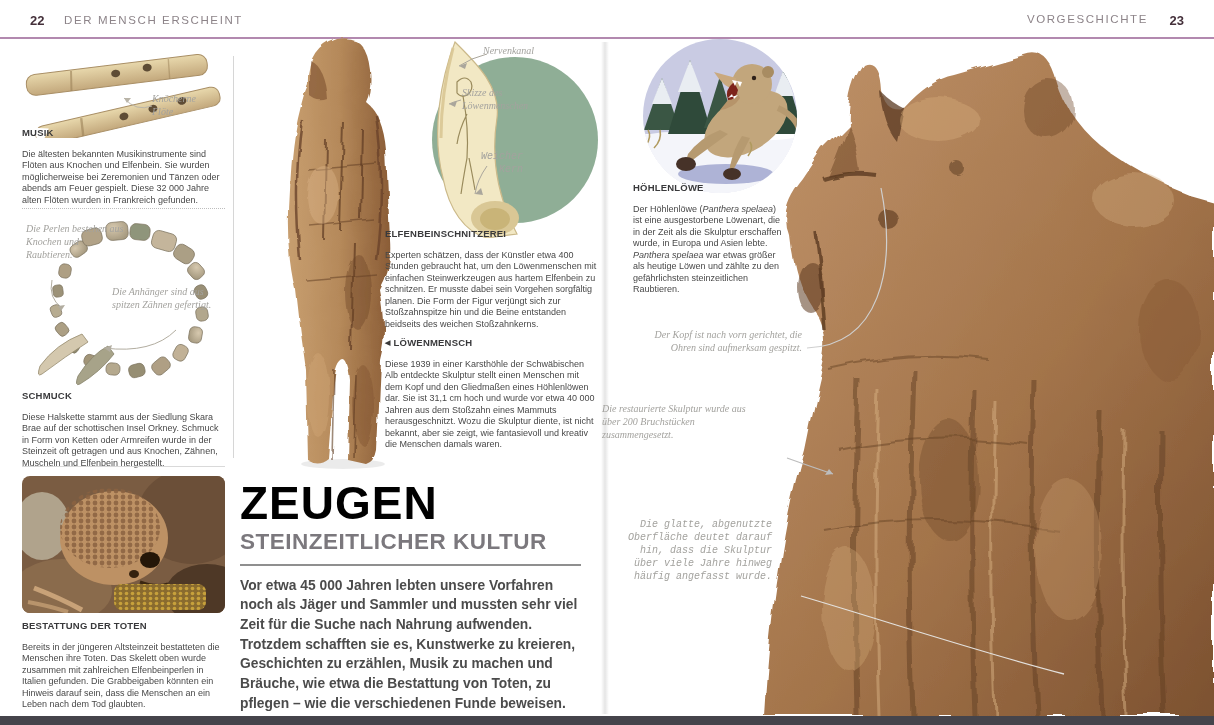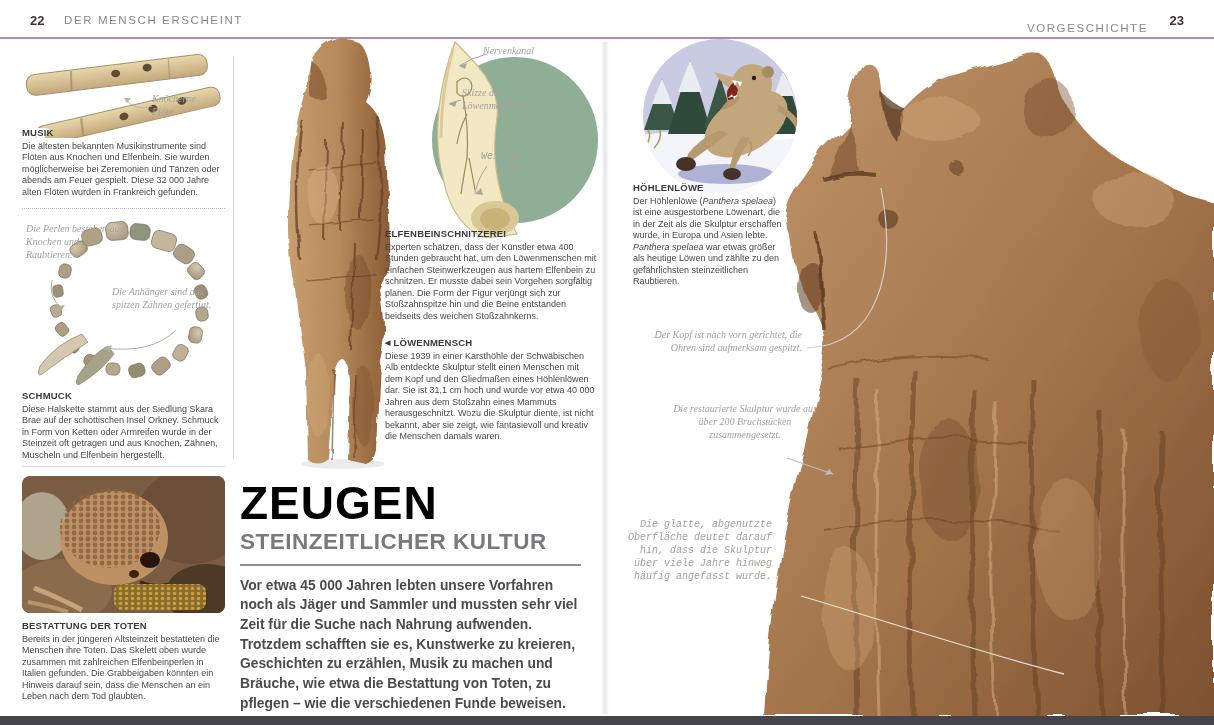--- a/index.html
+++ b/index.html
@@ -8,42 +8,42 @@
   .abs{position:absolute;}
   
   .pagenum{font:700 13px/1 "Liberation Sans",sans-serif;color:#44303a;}
   .runhead{font:400 11.5px/1 "Liberation Sans",sans-serif;color:#8d8489;letter-spacing:1.6px;}
   #head-rule{left:0;top:37px;width:1214px;height:2px;background:#b289af;}
   #gutter{left:601px;top:42px;width:8px;height:672px;
           background:linear-gradient(90deg,rgba(0,0,0,0) 0%,rgba(0,0,0,.10) 50%,rgba(0,0,0,0) 100%);}
   #bottom-bar{left:0;top:716px;width:1214px;height:9px;background:#45444b;}
   
   .sec-h{font:700 9.5px/1.35 "Liberation Sans",sans-serif;color:#39393b;letter-spacing:.2px;}
-  .sec-p{font:400 9px/1.28 "Liberation Sans",sans-serif;color:#484848;margin-top:1px;}
+  .sec-p{font:400 9px/1.28 "Liberation Sans",sans-serif;color:#484848;margin-top:9px;}
   .hw{font:italic 400 10px/1.3 "Liberation Serif",serif;color:#a3a29e;}
   .divider{height:0;border-top:1px dotted #bdbdbd;}
   .divider-solid{height:1px;background:#d9d9d9;}
   .vrule{width:1px;background:#d6d6d6;}
   
   #feat-title{font:700 46px/1 "Liberation Sans",sans-serif;color:#000000;letter-spacing:1px;}
   #feat-sub{font:700 22.5px/1 "Liberation Sans",sans-serif;color:#7b787d;letter-spacing:.5px;margin-top:5px;}
   #feat-rule{width:341px;height:2px;background:#8f8f8f;margin-top:10px;}
   #feat-intro{font:400 13.8px/1.43 "Liberation Sans",sans-serif;color:#4b4b4b;}
   .marker{font-size:7px;color:#3a3a3a;vertical-align:1px;margin-right:3px;}
   .it{font-style:italic;}
   svg{display:block;}
 </style>
 </head>
 <body>
 
 <div id="spread">
 
   <div class="abs pagenum" style="left:30px;top:14px;">22</div>
   <div class="abs runhead" style="left:64px;top:15px;">DER MENSCH ERSCHEINT</div>
-  <div class="abs runhead" style="right:66px;top:23px;">VORGESCHICHTE</div>
+  <div class="abs runhead" style="right:66px;top:14px;">VORGESCHICHTE</div>
   <div class="abs pagenum" style="right:30px;top:14px;margin-left:48px;">23</div>
   <div class="abs" id="head-rule"></div>
   <div class="abs" id="gutter"></div>
 
   <div class="abs" style="left:20px;top:46px;width:212px;height:92px;">
     <svg width="212" height="92" viewBox="0 0 212 92">
       <defs>
         <linearGradient id="bone" x1="0" y1="0" x2="0" y2="1">
           <stop offset="0" stop-color="#e8d8ac"></stop>
             <stop offset="1" stop-color="#c3a87c"></stop>
@@ -324,17 +324,17 @@
         <circle cx="230" cy="140" r="7" fill="#4e3018" opacity=".45"></circle>
       </g>
       <path d="M78,318 C150,315 168,240 152,158" fill="none" stroke="#cfcfcf" stroke-width="1.2"></path>
       <path d="M58,428 Q86,438 104,444" fill="none" stroke="#bdbdbd" stroke-width="1.2"></path>
       <path d="M104,444 l-8,1 4,-6 z" fill="#bdbdbd"></path>
       <path d="M72,566 C160,592 250,622 335,644" fill="none" stroke="#e3e0dc" stroke-width="1.3"></path>
     </svg>
   </div>
 
   <div class="abs hw" style="left:652px;top:328px;width:150px;text-align:right;">Der Kopf ist nach vorn gerichtet, die Ohren sind aufmerksam gespitzt.</div>
-  <div class="abs hw" style="left:669px;top:402px;width:152px;text-align:center;">Die restaurierte Skulptur wurde aus über 200 Bruchstücken zusammengesetzt.</div>
+  <div class="abs hw" style="left:602px;top:402px;width:152px;">Die restaurierte Skulptur wurde aus über 200 Bruchstücken zusammengesetzt.</div>
   <div class="abs hw" style="left:620px;top:518px;width:152px;text-align:right;font-family:Liberation Mono, monospace;">Die glatte, abgenutzte Oberfläche deutet darauf hin, dass die Skulptur über viele Jahre hinweg häufig angefasst wurde.</div>
 
   <div class="abs" id="bottom-bar"></div>
 </div>
 
 </body></html>

